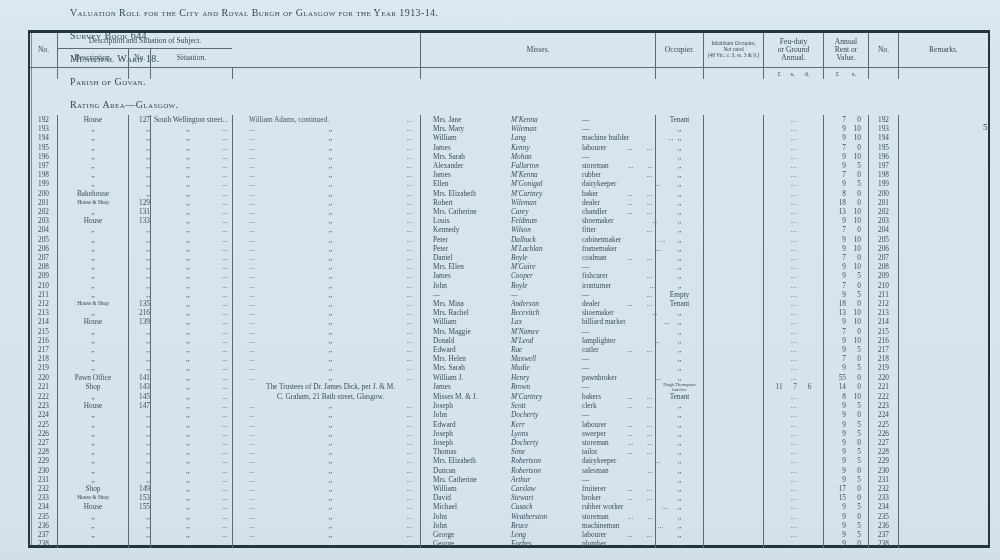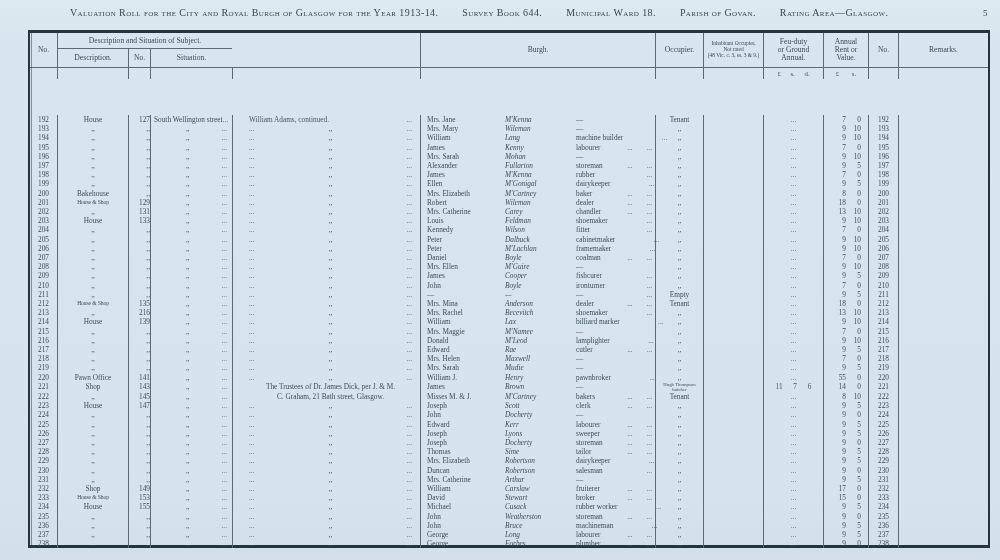--- a/index.html
+++ b/index.html
@@ -5,22 +5,22 @@
   html,body{margin:0;padding:0;}
   body{
     width:1000px;height:560px;position:relative;overflow:hidden;
     background:linear-gradient(180deg,#dde9f1 0%,#d8e5ee 8%,#d6e3ed 90%,#d2dfe9 100%);
     font-family:"Liberation Serif","DejaVu Serif",serif;
     color:#3c4d58;
   }
   
   .titlebar{
     position:absolute;left:70px;right:12px;top:7px;height:14px;
-    display:flex;align-items:baseline;gap:24px;white-space:nowrap;
-    font-variant:small-caps;font-size:10px;letter-spacing:.4px;color:#36474f;
+    display:flex;align-items:baseline;gap:12px;white-space:nowrap;
+    font-variant:small-caps;font-size:10px;letter-spacing:.4px;color:#36474f;flex-direction:column;
   }
   .titlebar .pgno{margin-left:auto;font-size:9px;}
   
   .vtable{
     position:absolute;left:28px;top:30px;width:962px;height:518px;
     box-sizing:border-box;
     border:2px solid #25353f;border-top-width:3px;border-bottom-width:3px;
     display:flex;flex-direction:column;
     --ln:#5c6a72;
     --cols:27px 71px 22px 82px 188px 235px 48px 60px 60px 45px 30px 1fr;
@@ -50,21 +50,21 @@
   .drow{flex:0 0 9.2px;font-size:7.3px;line-height:9.2px;white-space:nowrap;}
   .drow .c{overflow:visible;display:flex;align-items:center;}
   .c-no,.c-no2{justify-content:center;}
   .c-desc{justify-content:center;}
   .c-desc .t.sm{font-size:5.6px;letter-spacing:-.1px;}
   .c-hno{justify-content:flex-end;}
   .c-sit{padding:0 5px 0 3px;}
   .c-sit .main{flex:1;text-align:center;}
   .c-sit .dots{flex:0 0 auto;}
   .c-prop{padding:0 8px 0 16px;justify-content:space-between;}
-  .c-ten{padding-left:6px;}
+  .c-ten{padding-left:12px;}
   .c-ten .tf{flex:0 0 78px;}
   .c-ten .ts{flex:0 0 71px;font-style:italic;}
   .c-ten .to{flex:1 1 auto;}
   .c-ten .td{flex:0 0 44px;text-align:right;word-spacing:12px;padding-right:3px;}
   .c-occ{justify-content:center;text-align:center;}
   .c-occ .t.xs{font-size:4.8px;line-height:5px;white-space:pre-line;}
   .c-feu{justify-content:center;}
   .c-feu .t.num{word-spacing:9px;}
   .c-rent{justify-content:flex-end;padding-right:7px;}
   .c-rent .rl{flex:0 0 20px;text-align:right;}
@@ -85,21 +85,21 @@
 </div>
 
 <div class="vtable">
 
   <div class="grid thead">
     <div class="th rowspan" style="grid-column:1">No.</div>
     <div class="th grphead bl">Description and Situation of Subject.</div>
     <div class="th bl" style="grid-column:2;grid-row:2">Description.</div>
     <div class="th bl" style="grid-column:3;grid-row:2">No.</div>
     <div class="th bl" style="grid-column:4;grid-row:2">Situation.</div>
-    <div class="th bl rowspan" style="grid-column:6">Burgh.</div>
+    <div class="th bl rowspan" style="grid-column:6">Misses.</div>
     <div class="th bl rowspan" style="grid-column:7">Occupier.</div>
     <div class="th bl rowspan tiny" style="grid-column:8">Inhabitant Occupier,
 Not rated
 (48 Vic. c. 3, ss. 3 &amp; 9.)</div>
     <div class="th bl rowspan multi" style="grid-column:9">Feu-duty
 or Ground
 Annual.</div>
     <div class="th bl rowspan multi" style="grid-column:10">Annual
 Rent or
 Value.</div>

